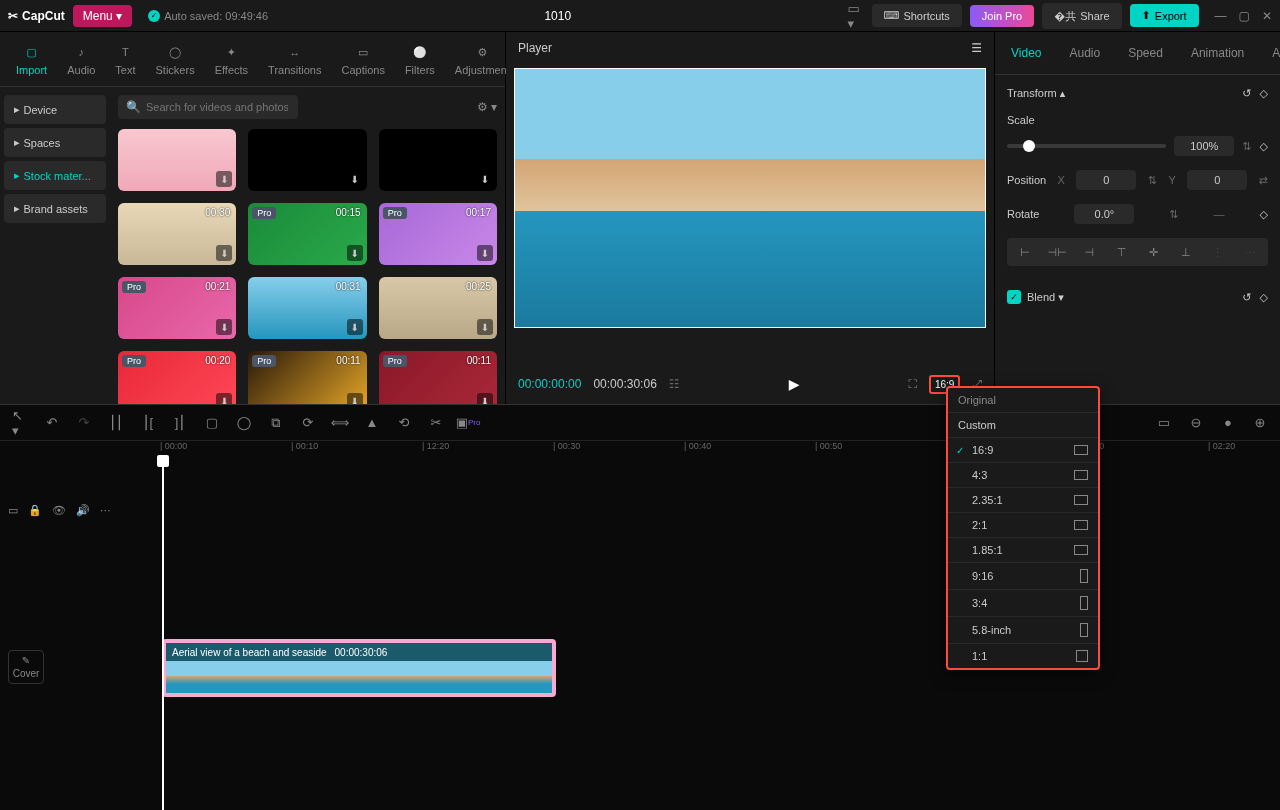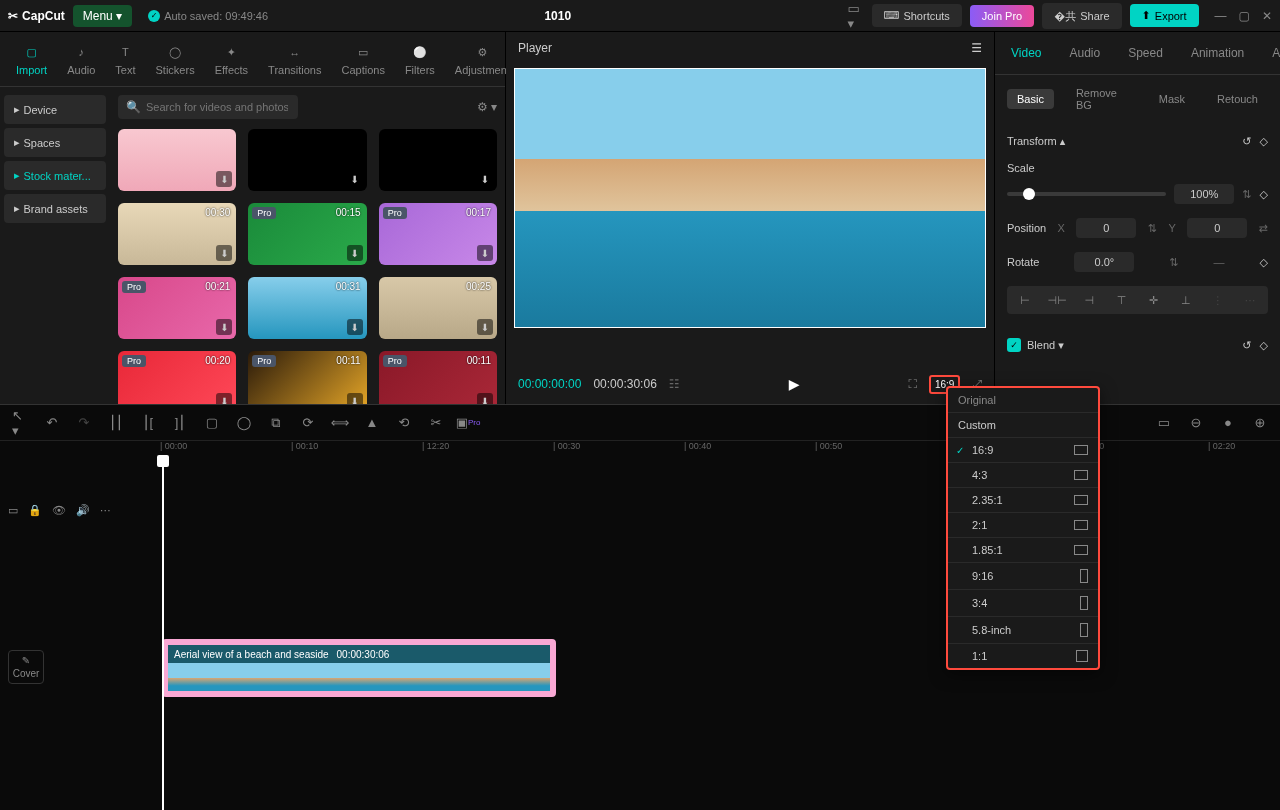--- a/index.html
+++ b/index.html
@@ -1,22 +1,22 @@
 <!DOCTYPE html>
 <html><head>
 <meta charset="utf-8">
 <style>
 * { margin: 0; padding: 0; box-sizing: border-box; font-family: -apple-system, BlinkMacSystemFont, "Segoe UI", sans-serif; }
 body { background: #0a0a0a; color: #ccc; width: 1280px; height: 810px; overflow: hidden; font-size: 12px; display: flex; flex-direction: column; }
 .topbar { height: 32px; background: #1a1a1a; display: flex; align-items: center; padding: 0 8px; gap: 8px; border-bottom: 1px solid #000; }
 .logo { display: flex; align-items: center; gap: 4px; font-weight: bold; font-size: 12px; color: #fff; }
-.menu-btn { background: #14532d; color: #fff; padding: 4px 10px; border-radius: 4px; border: none; font-size: 12px; }
+.menu-btn { background: #be185d; color: #fff; padding: 4px 10px; border-radius: 4px; border: none; font-size: 12px; }
 .autosave { display: flex; align-items: center; gap: 4px; margin-left: 8px; color: #888; font-size: 11px; }
 .autosave-icon { width: 12px; height: 12px; background: #00d4c4; border-radius: 50%; display: flex; align-items: center; justify-content: center; color: #000; font-size: 8px; }
-.title { flex: 1; text-align: center; color: #fff; font-size: 12px; font-weight: bold; }
+.title { flex: 1; text-align: center; color: #fff; font-size: 12px; }
 .top-right { display: flex; align-items: center; gap: 8px; }
 .top-btn { background: #2a2a2a; color: #ccc; padding: 5px 12px; border-radius: 4px; border: none; font-size: 11px; display: flex; align-items: center; gap: 4px; }
 .join-pro { background: linear-gradient(90deg, #8b5cf6, #ec4899); color: #fff; }
 .export-btn { background: #00d4c4; color: #000; }
 .win-controls { display: flex; gap: 12px; margin-left: 8px; color: #888; }
 .main-area { flex: 1; display: flex; background: #0a0a0a; overflow: hidden; }
 .left-panel { width: 506px; background: #1a1a1a; display: flex; flex-direction: column; border-right: 1px solid #000; }
 .left-tabs { display: flex; padding: 6px 8px; gap: 4px; justify-content: space-around; border-bottom: 1px solid #333; }
 .left-tab { display: flex; flex-direction: column; align-items: center; gap: 2px; padding: 4px 8px; color: #888; font-size: 11px; cursor: pointer; }
 .left-tab.active { color: #00d4c4; }
@@ -66,21 +66,21 @@
 .timeline-area { height: 406px; background: #0a0a0a; border-top: 1px solid #333; position: relative; display: flex; flex-direction: column; }
 .timeline-tools { height: 36px; display: flex; align-items: center; padding: 0 12px; gap: 16px; border-bottom: 1px solid #222; }
 .tool-icon { width: 16px; height: 16px; display: flex; align-items: center; justify-content: center; color: #888; font-size: 13px; }
 .timeline-ruler { height: 20px; position: relative; margin-left: 160px; font-size: 9px; color: #666; }
 .ruler-mark { position: absolute; top: 0; }
 .timeline-body { flex: 1; display: flex; position: relative; }
 .timeline-left { width: 160px; display: flex; flex-direction: column; justify-content: flex-end; padding: 8px; gap: 8px; }
 .cover-btn { display: flex; flex-direction: column; align-items: center; gap: 2px; color: #888; font-size: 10px; width: 36px; padding: 4px; border: 1px solid #333; border-radius: 4px; margin-bottom: 118px; }
 .track-icons { display: flex; gap: 10px; color: #888; font-size: 11px; margin-bottom: 125px; }
 .timeline-track { flex: 1; position: relative; }
-.clip { position: absolute; top: 178px; left: 2px; width: 394px; height: 58px; border: 6px solid #f9a8d4; border-radius: 4px; overflow: hidden; background: #2a6a7a; }
+.clip { position: absolute; top: 178px; left: 2px; width: 394px; height: 58px; border: 4px solid #f9a8d4; border-radius: 4px; overflow: hidden; background: #2a6a7a; }
 .clip-header { height: 18px; background: #1a5a6a; display: flex; align-items: center; padding: 0 6px; font-size: 10px; color: #fff; gap: 8px; }
 .clip-thumbs { display: flex; height: 38px; }
 .clip-thumb { flex: 1; background: linear-gradient(180deg, #87ceeb 40%, #d4a574 40%, #2596be 60%); }
 .playhead { position: absolute; left: 162px; top: 0; bottom: 0; width: 2px; background: #fff; z-index: 5; }
 .playhead::before { content: ''; position: absolute; top: -6px; left: -5px; width: 12px; height: 12px; background: #fff; border-radius: 2px; }
 .ratio-menu { position: absolute; right: 180px; top: 386px; width: 154px; background: #1a1a1a; border: 2px solid #ff4a3d; border-radius: 4px; z-index: 100; box-shadow: 0 4px 16px rgba(0,0,0,0.5); }
 .ratio-menu-item { padding: 6px 10px 6px 24px; font-size: 11px; color: #ccc; display: flex; justify-content: space-between; align-items: center; position: relative; border-bottom: 1px solid #2a2a2a; }
 .ratio-menu-item:last-child { border-bottom: none; }
 .ratio-menu-item.checked::before { content: '✓'; position: absolute; left: 8px; color: #00d4c4; font-size: 10px; }
 .ratio-menu-header { padding: 6px 10px; font-size: 11px; color: #888; }
@@ -261,26 +261,20 @@
     </div>
   </div>
 
   <div class="right-panel">
     <div class="right-tabs" id="right-tabs">
         <div class="right-tab active">Video</div>
         <div class="right-tab">Audio</div>
         <div class="right-tab">Speed</div>
         <div class="right-tab">Animation</div>
         <div class="right-tab">Adjust</div>
-      </div>
-    <div class="right-subtabs" id="right-subtabs">
-        <div class="right-subtab active">Basic</div>
-        <div class="right-subtab">Remove BG</div>
-        <div class="right-subtab">Mask</div>
-        <div class="right-subtab">Retouch</div>
       </div>
     <div class="right-content">
       <div class="prop-row">
         <span class="prop-label"><span>Transform</span> ▴</span>
         <div class="icon-group">
           <span>↺</span>
           <span>◇</span>
         </div>
       </div>
       <div>

